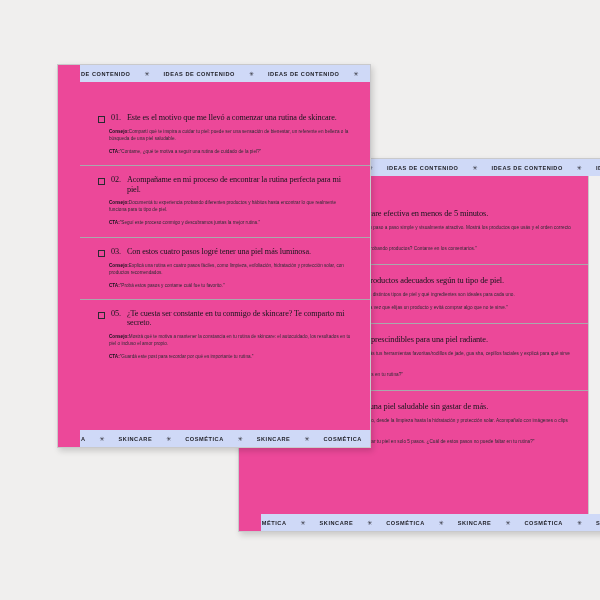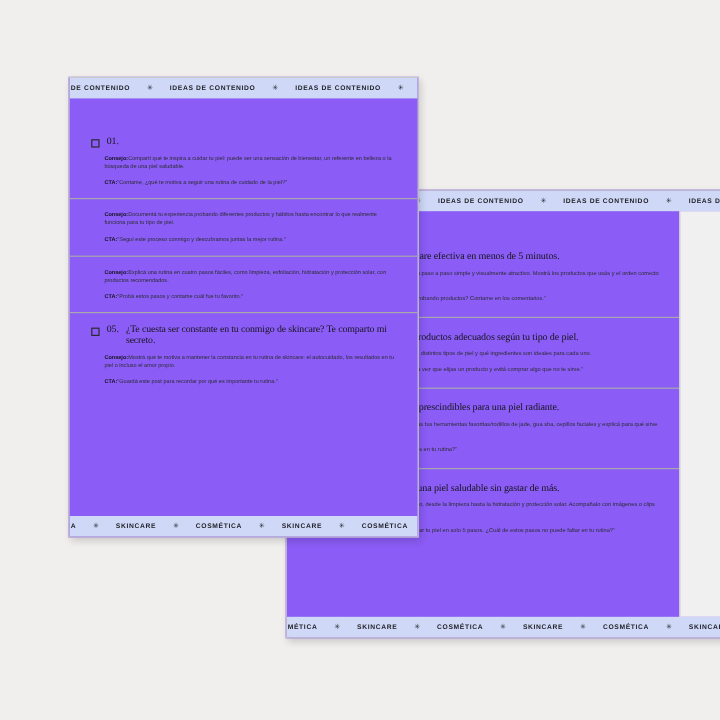--- a/index.html
+++ b/index.html
@@ -8,26 +8,27 @@
     background:#f0efee;
     font-family:"Liberation Sans", sans-serif;
     overflow:hidden;
     position:relative;
   }
   .stage{position:absolute;inset:0;}
 
   
   .card{
     position:absolute;
-    background:#8b5cf6;
+    background:#ec4899;
     border:1px solid #c9c9cb;
     box-shadow:2px 3px 6px rgba(0,0,0,0.16);
     display:flex;
     flex-direction:column;
     overflow:hidden;
+    padding-left:22px;
   }
   .card-back{
     left:238px;top:158px;width:372px;height:372px;
     z-index:1;
   }
   .card-front{
     left:57px;top:64px;width:290px;height:382px;
     z-index:2;
   }
 
@@ -226,31 +227,42 @@
       </div>
     </div>
 
     <div class="body">
       <div class="spacer-top"></div>
 
       <div class="row">
         <div class="row-head">
           <span class="checkbox"></span>
           <span class="row-title">01. </span>
+          <span class="row-title">Este es el motivo que me llevó a comenzar una rutina de skincare.</span>
         </div>
         <p class="para"><span class="lbl">Consejo:</span><span>Compartí qué te inspira a cuidar tu piel: puede ser una sensación de bienestar, un referente en belleza o la búsqueda de una piel saludable.</span></p>
         <p class="para"><span class="lbl">CTA:</span><span>"Contame, ¿qué te motiva a seguir una rutina de cuidado de la piel?"</span></p>
       </div>
 
       <div class="row">
+        <div class="row-head">
+          <span class="checkbox"></span>
+          <span class="row-title">02. </span>
+          <span class="row-title">Acompañame en mi proceso de encontrar la rutina perfecta para mi piel.</span>
+        </div>
         <p class="para"><span class="lbl">Consejo:</span><span>Documentá tu experiencia probando diferentes productos y hábitos hasta encontrar lo que realmente funciona para tu tipo de piel.</span></p>
         <p class="para"><span class="lbl">CTA:</span><span>"Seguí este proceso conmigo y descubramos juntas la mejor rutina."</span></p>
       </div>
 
       <div class="row">
+        <div class="row-head">
+          <span class="checkbox"></span>
+          <span class="row-title">03. </span>
+          <span class="row-title">Con estos cuatro pasos logré tener una piel más luminosa.</span>
+        </div>
         <p class="para"><span class="lbl">Consejo:</span><span>Explicá una rutina en cuatro pasos fáciles, como limpieza, exfoliación, hidratación y protección solar, con productos recomendados.</span></p>
         <p class="para"><span class="lbl">CTA:</span><span>"Probá estos pasos y contame cuál fue tu favorito."</span></p>
       </div>
 
       <div class="row last">
         <div class="row-head">
           <span class="checkbox"></span>
           <span class="row-title">05. </span>
           <span class="row-title">¿Te cuesta ser constante en tu conmigo de skincare? Te comparto mi secreto.</span>
         </div>

